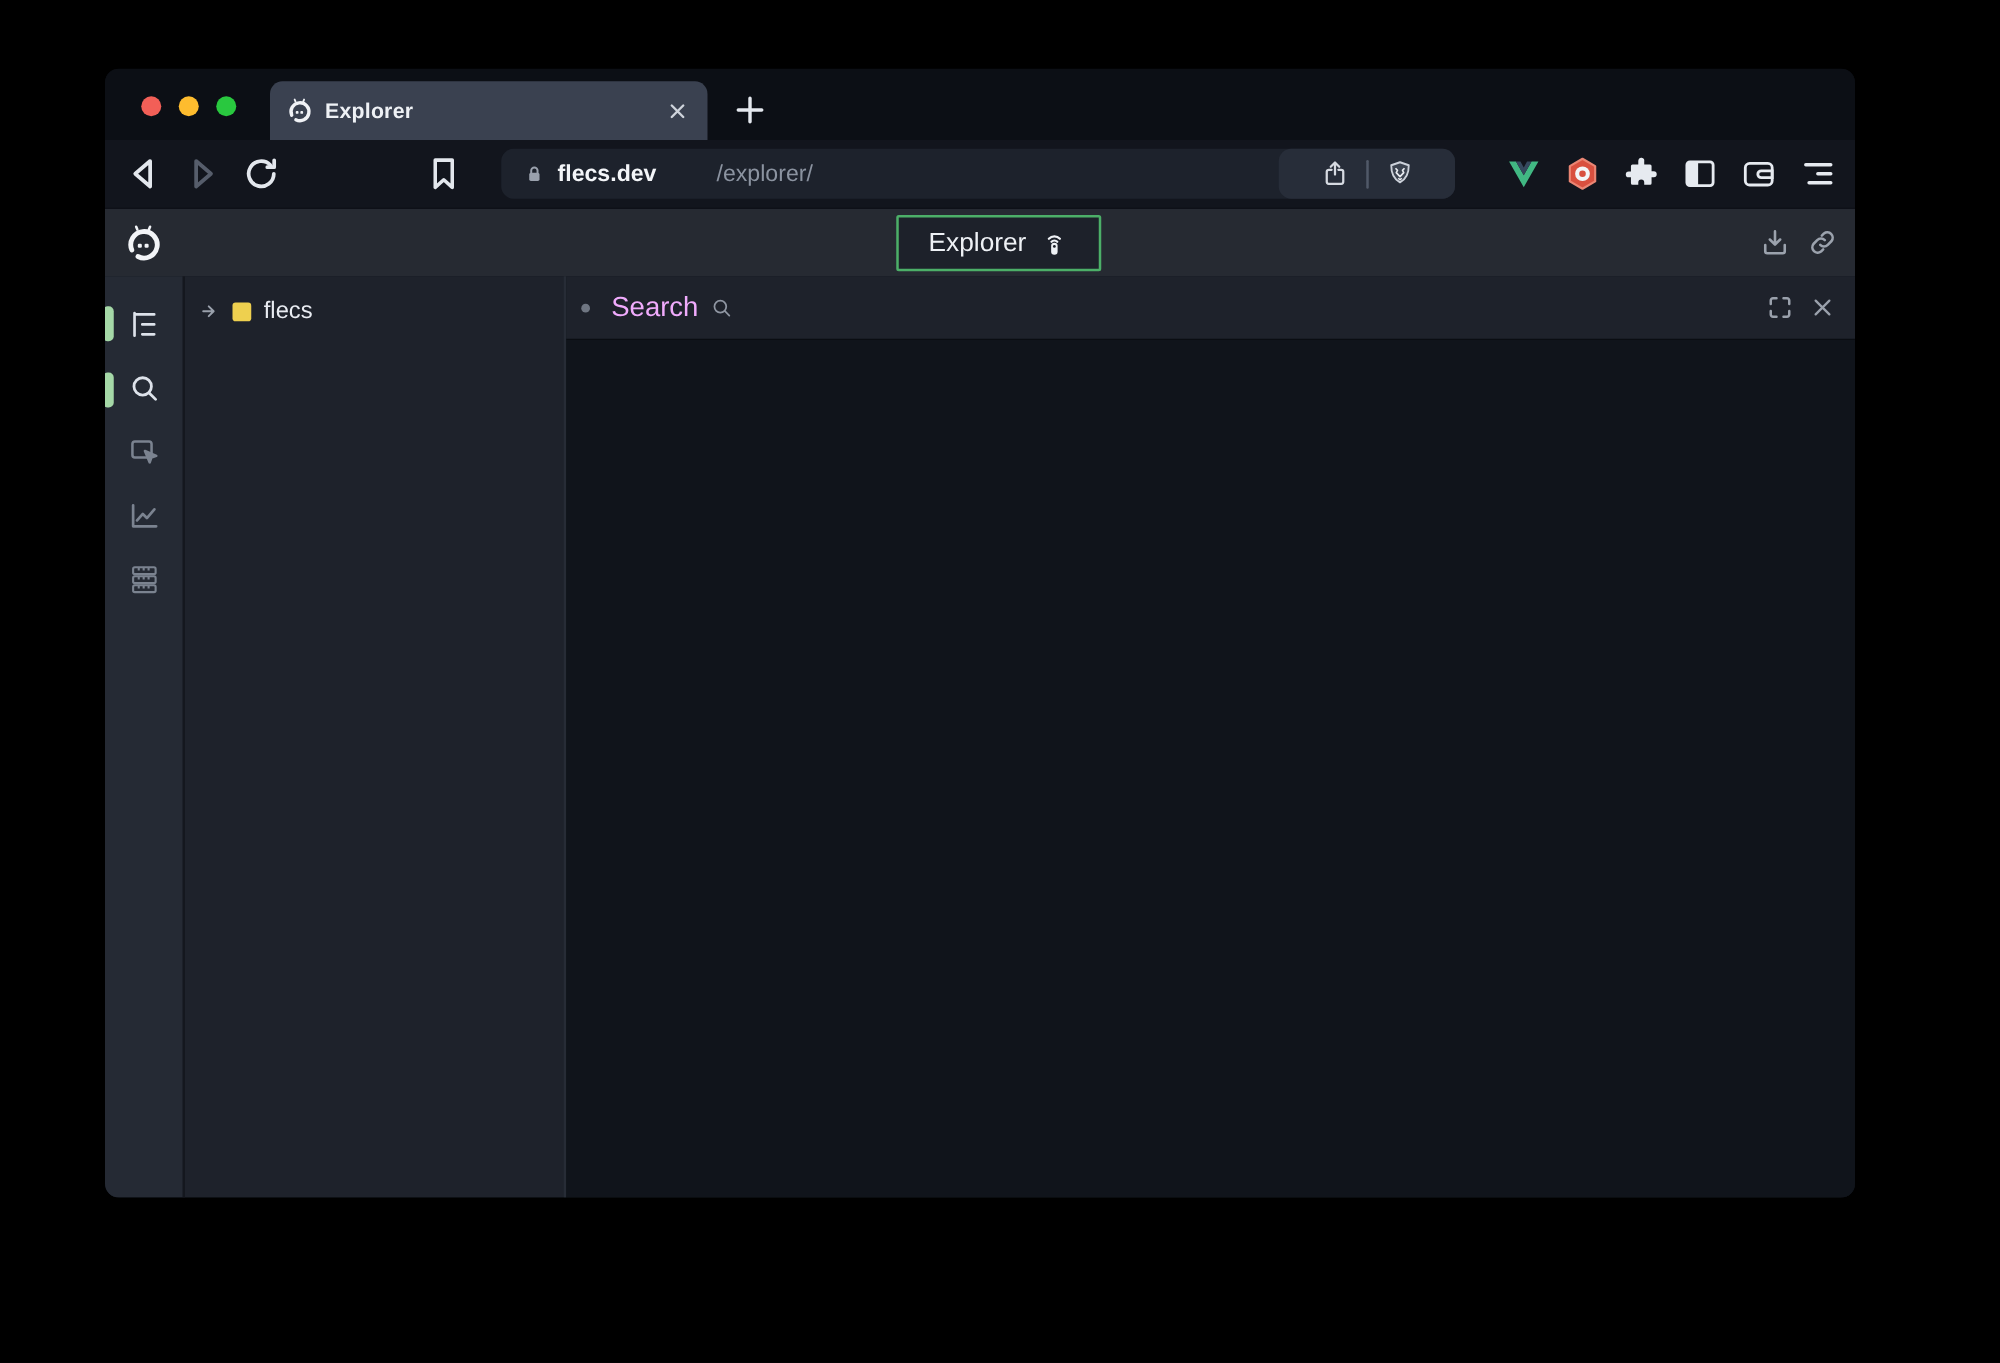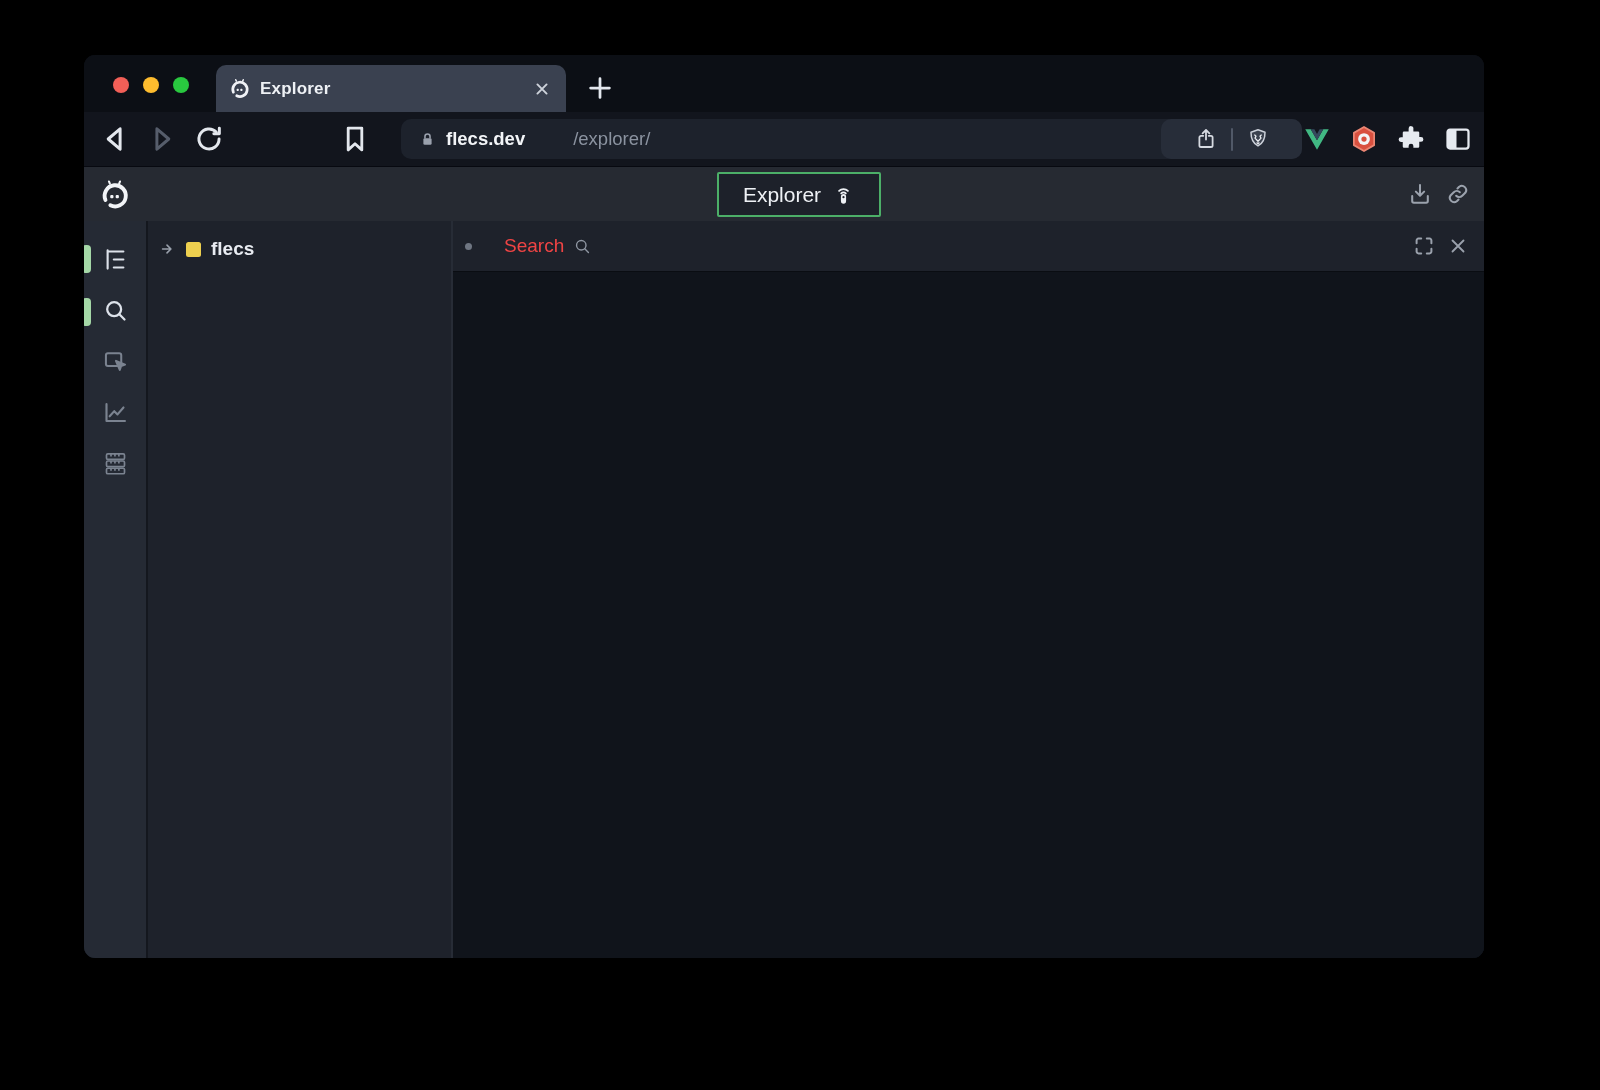--- a/index.html
+++ b/index.html
@@ -25,21 +25,21 @@
   .tab-title { flex:1; font-size:17px; font-weight:700; color:#eef1f5; letter-spacing:.2px; }
   .icon-btn { background:none; border:none; cursor:pointer; display:flex; align-items:center; justify-content:center; padding:0; }
   .tab-close { width:22px; height:22px; color:#ced3db; border-radius:4px; }
   .newtab { width:30px; height:30px; margin-left:19px; margin-bottom:9px; color:#e4e8ee; border-radius:6px; }
   
   .toolbar { height:54px; background:#12151d; display:flex; align-items:center; padding:0 15px 0 14px; flex:none; }
   .nav-btn { width:34px; height:34px; color:#e3e7ed; margin-right:13px; border-radius:6px; flex:none; }
   .nav-btn.disabled { color:#565d6b; }
   .bookmark-spacer { width:99px; flex:none; }
   .urlbar {
-    width:901px; height:40px; margin-left:16px; border-radius:10px; background:#1d222c;
+    width:763px; height:40px; margin-left:16px; border-radius:10px; background:#1d222c;
     display:flex; align-items:center; padding-left:17px; position:relative; flex:none;
   }
   .lock { width:19px; height:19px; color:#9aa1ad; margin-right:9px; flex:none; }
   .url-domain { font-size:18.5px; font-weight:700; color:#f3f5f8; }
   .url-path { font-size:18.5px; color:#8b93a0;margin-left:48px; }
   .urlbar-right {
     position:absolute; right:0; top:0; height:40px; width:141px; background:#272d39;
     border-radius:10px; display:flex; align-items:center; justify-content:center; gap:13px;
   }
   .share-icon, .brave-icon { width:24px; height:24px; color:#d6dae1; }
@@ -64,31 +64,31 @@
   .app-sidebar {
     width:64px; background:#252a34; border-right:2px solid #14171e; position:relative;
     display:flex; flex-direction:column; align-items:center; padding-top:20px; gap:15px; flex:none;
   }
   .side-btn { width:36px; height:36px; color:#7b8390; }
   .side-btn.active { color:#dde2ea; }
   .side-btn svg { width:27px; height:27px; }
   .pill { position:absolute; left:-2px; width:9px; height:28px; border-radius:4px; }
   .pill.p1 { top:24px; } .pill.p2 { top:77px; }
   .tree-panel { width:305px; background:#1e222b; border-right:2px solid #272c36; padding-top:9px; flex:none; }
-  .tree-row { height:38px; display:flex; align-items:center; padding-left:10px; gap:8px; cursor:pointer;font-weight:bold; }
+  .tree-row { height:38px; display:flex; align-items:center; padding-left:10px; gap:8px; cursor:pointer; }
   .chevron { width:20px; height:20px; color:#99a0ab; flex:none; }
   .swatch { width:15px; height:15px; border-radius:2.5px; flex:none; }
   .tree-label { font-size:19px; color:#e9ecf2; margin-left:2px; }
   .main-panel { flex:1; display:flex; flex-direction:column; min-width:0; }
   .search-row {
     height:51px; background:#1e222b; border-bottom:1px solid #0a0d12;
     display:flex; align-items:center; padding:0 15px 0 12px; flex:none;
   }
   .dot { width:7px; height:7px; border-radius:50%; background:#6f7682; flex:none; }
-  .search-label { font-size:19px; color:#ef4444; margin-left:32px; }
+  .search-label { font-size:22px; color:#f0abfc; margin-left:17px; }
   .mag { width:21px; height:21px; color:#8f96a2; margin-left:8px; }
   .srow-spacer { flex:1; }
   .fs-btn { width:24px; height:24px; color:#9aa1ac; margin-right:11px; }
   .panel-close { width:22px; height:22px; color:#9aa1ac; }
   .content { flex:1; background:#10141b; }
   svg { display:block; width:100%; height:100%; }
 </style>
 </head>
 <body>
 

